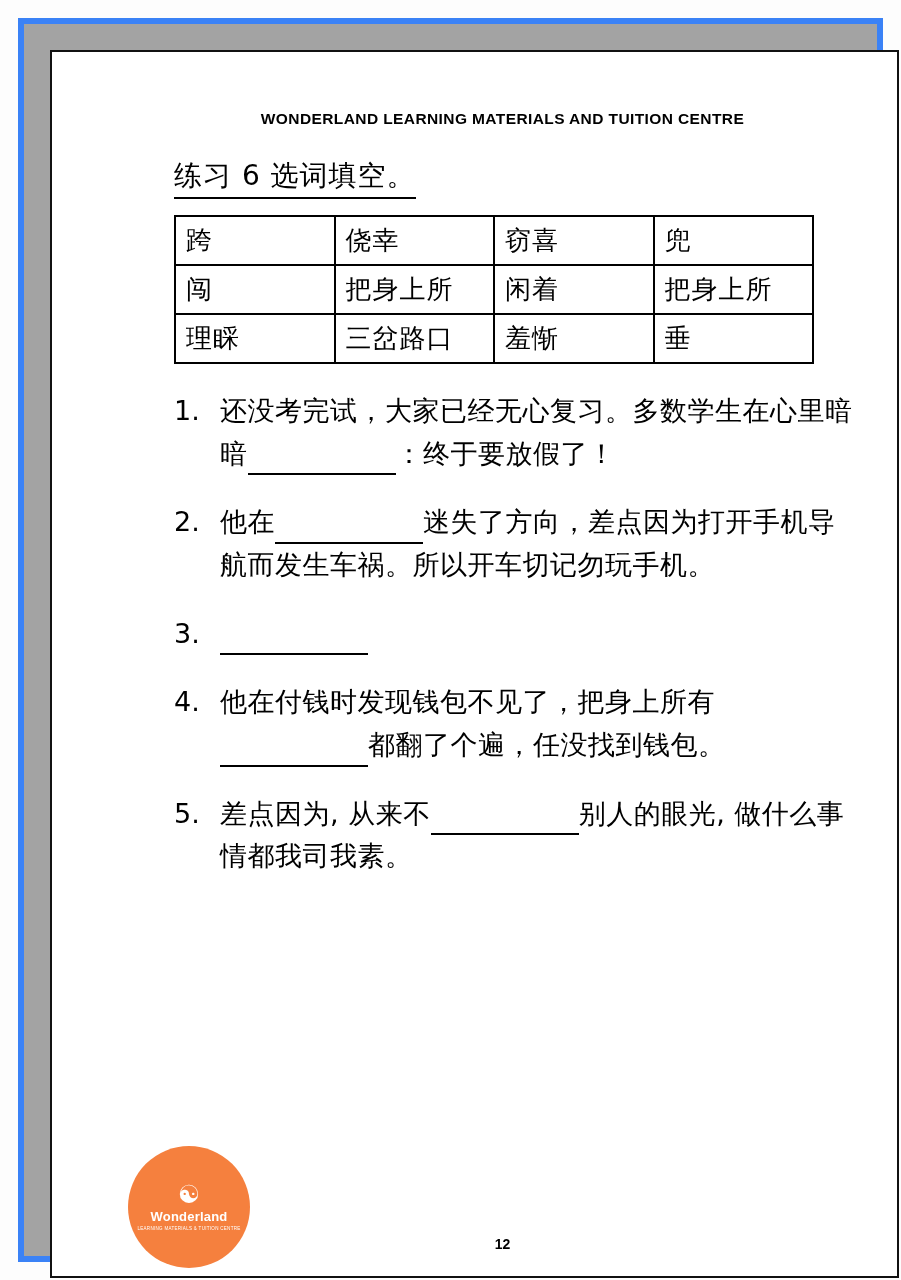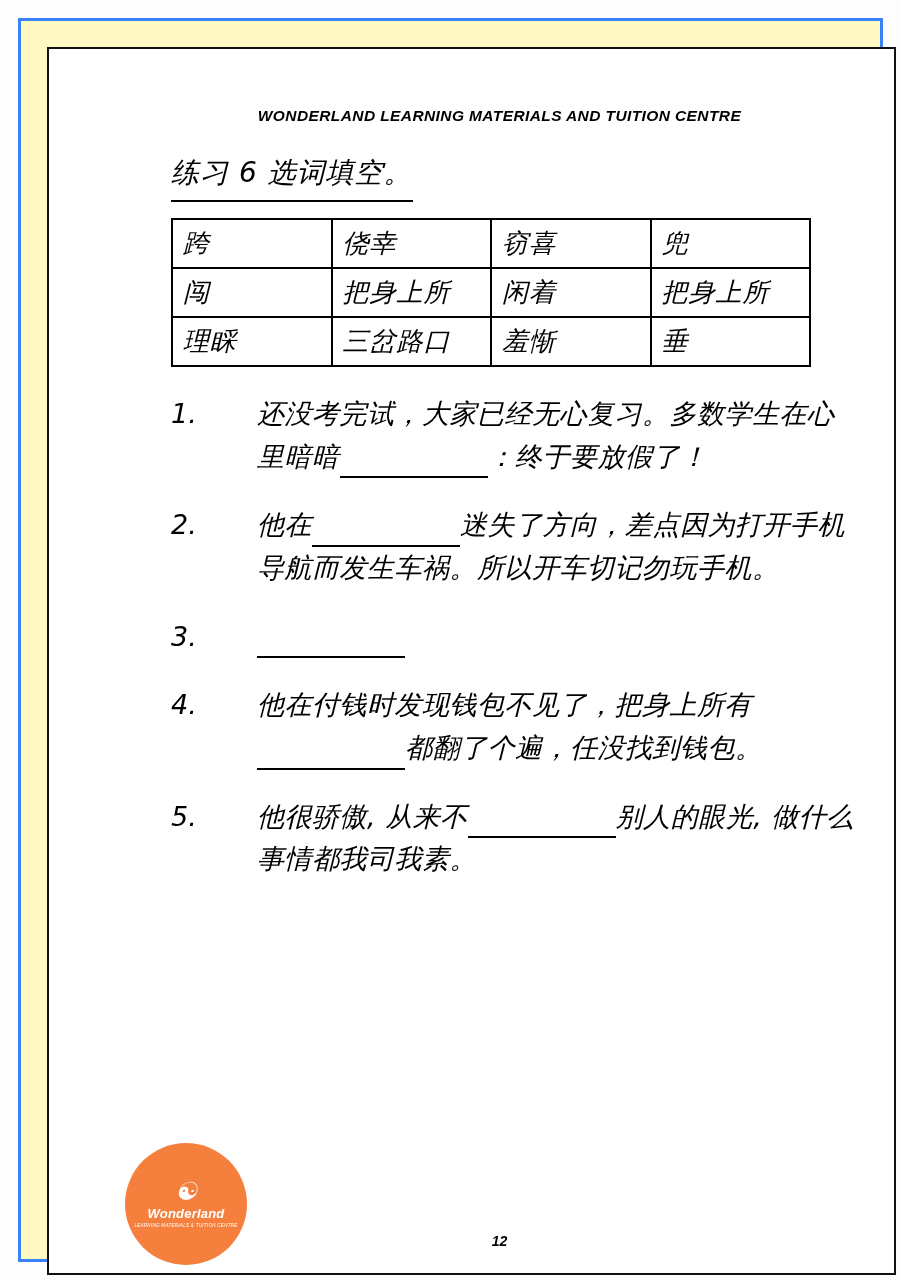--- a/index.html
+++ b/index.html
@@ -22,24 +22,23 @@
     height: 1280px;
     background: #fdfdfd;
   }
   
   .frame-outer {
     position: absolute;
     left: 18px;
     top: 18px;
     width: 865px;
     height: 1244px;
-    border: 3px solid #3b82f6;
-    box-sizing: border-box;
-    background: #fef9c3;
-    font-style: italic;
+    border: 6px solid #3b82f6;
+    box-sizing: border-box;
+    background: #a3a3a3;
   }
   .frame-inner {
     position: absolute;
     left: 26px;
     top: 26px;
     width: 849px;
     height: 1228px;
     border: 2px solid #111;
     box-sizing: border-box;
     background: #ffffff;
@@ -63,21 +62,21 @@
   .body-area {
     padding: 0 60px 0 88px;
     box-sizing: border-box;
   }
   .exercise-heading {
     margin-top: 30px;
     font-size: 28px;
     font-family: "DejaVu Sans", sans-serif;
     display: inline-block;
     border-bottom: 2px solid #000;
-    padding-bottom: 10px;
+    padding-bottom: 4px;
     line-height: 1.25;
     letter-spacing: 1px;
   }
   .word-table {
     margin-top: 16px;
     border-collapse: collapse;
     width: 640px;
     table-layout: fixed;
   }
   .word-table td {
@@ -106,21 +105,20 @@
     font-size: 27px;
     font-family: "DejaVu Sans", sans-serif;
     line-height: 1.58;
   }
   .q-text {
     flex: 1 1 auto;
     font-size: 27px;
     font-family: "DejaVu Sans", sans-serif;
     line-height: 1.58;
     letter-spacing: 0.5px;
-    margin-left: 40px;
   }
   .q-text .blank {
     display: inline-block;
     border-bottom: 2px solid #000;
     width: 148px;
     vertical-align: bottom;
     height: 26px;
   }
   .justify-line {
     display: block;
@@ -228,21 +226,21 @@
               <div class="q-text"><span class="blank"></span></div>
             </div>
 
             <div class="question">
               <div class="q-num">4.</div>
               <div class="q-text"><span>他在付钱时发现钱包不见了，把身上所</span><span>有</span><span class="blank"></span><span>都翻了个遍，任没找到钱</span><span>包。</span></div>
             </div>
 
             <div class="question">
               <div class="q-num">5.</div>
-              <div class="q-text"><span>他很骄傲, 从来不</span><span class="blank"></span><span>别人的眼</span><span>光, 做什么事情都我司我素。</span></div>
+              <div class="q-text"><span>差点因为, 从来不</span><span class="blank"></span><span>别人的眼</span><span>光, 做什么事情都我司我素。</span></div>
             </div>
 
           </div>
         </div>
 
         <div class="footer-page">12</div>
 
         <div class="logo-badge">
           <div class="logo-mark">☯</div>
           <div class="logo-name">Wonderland</div>

